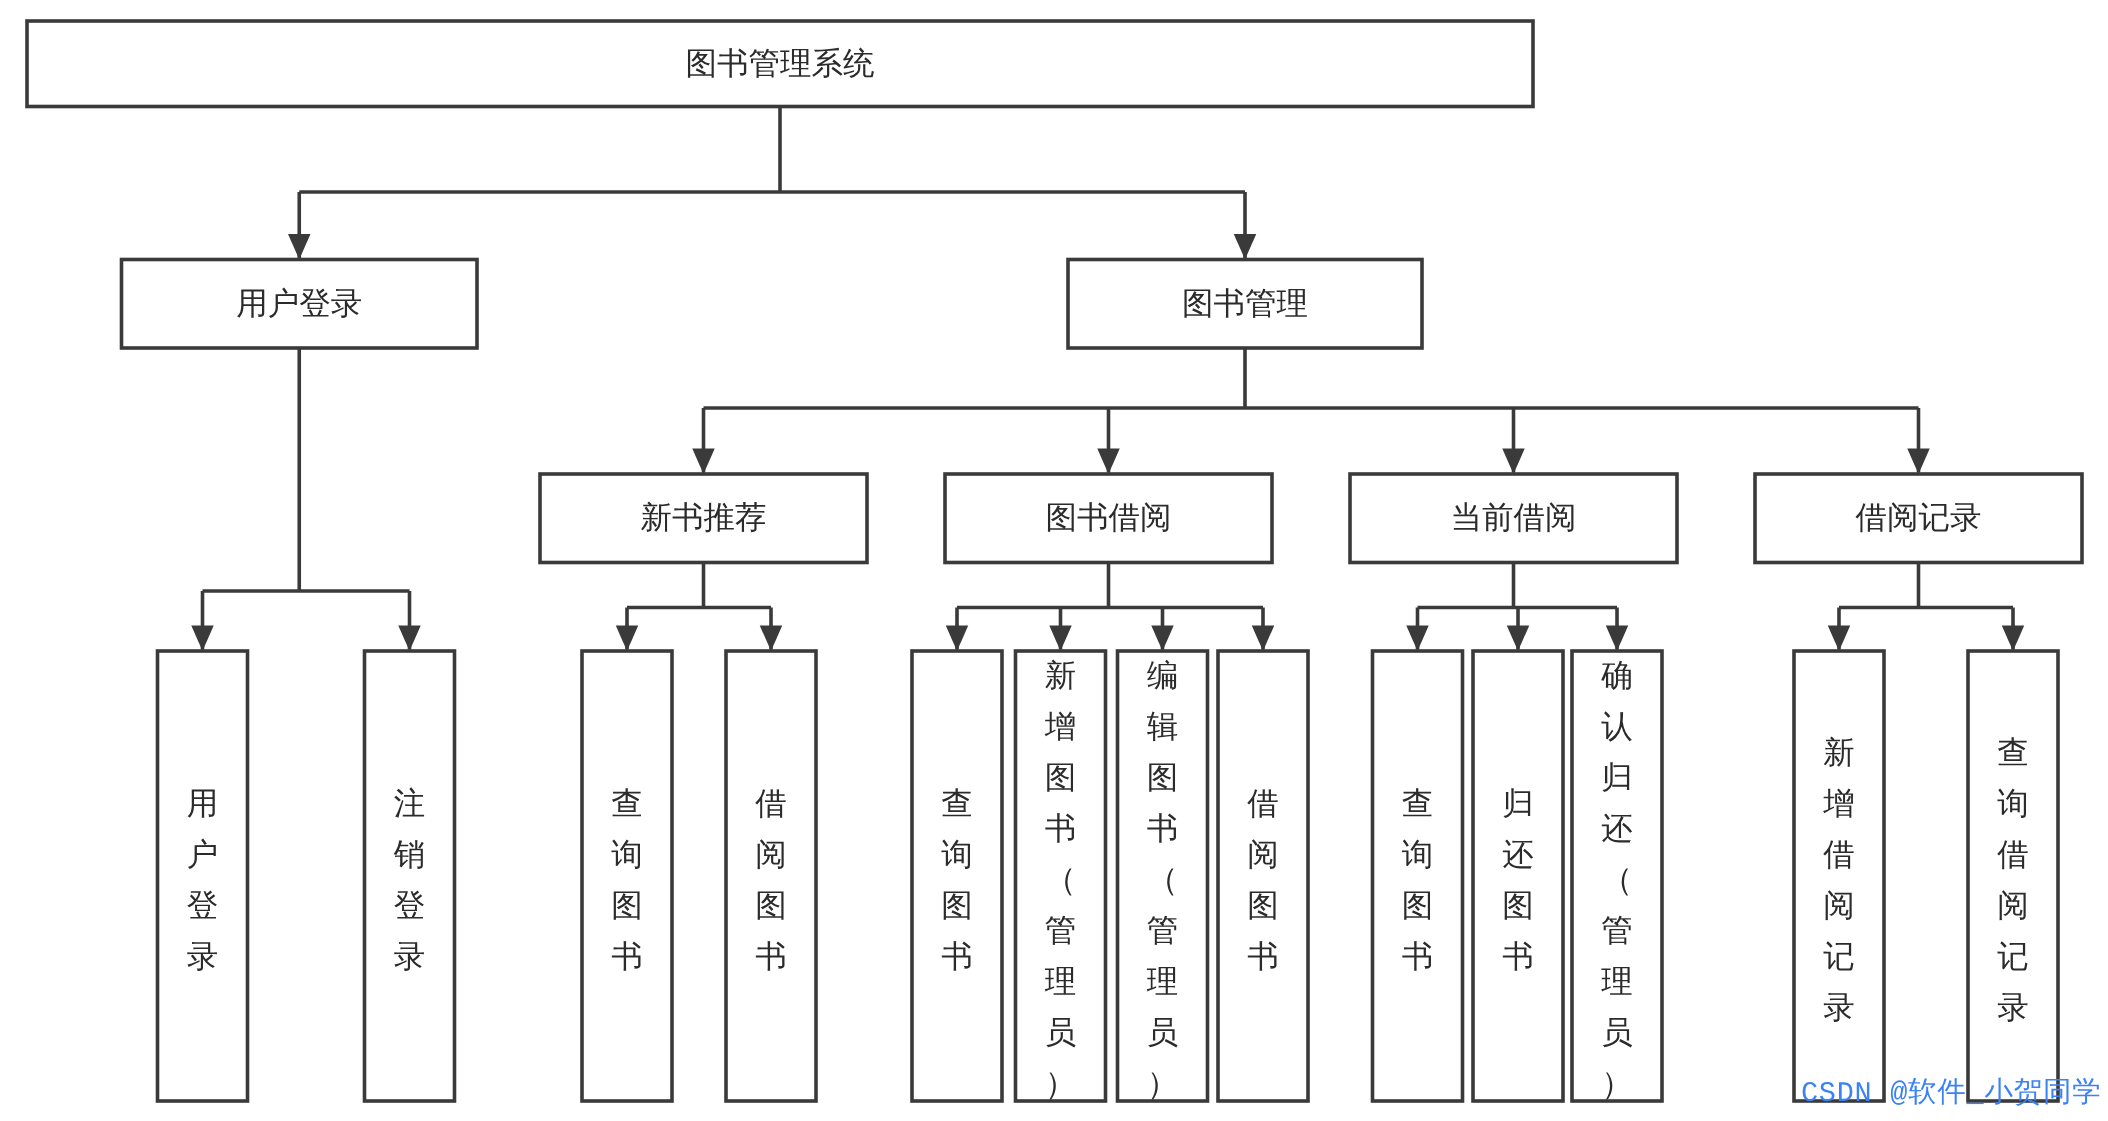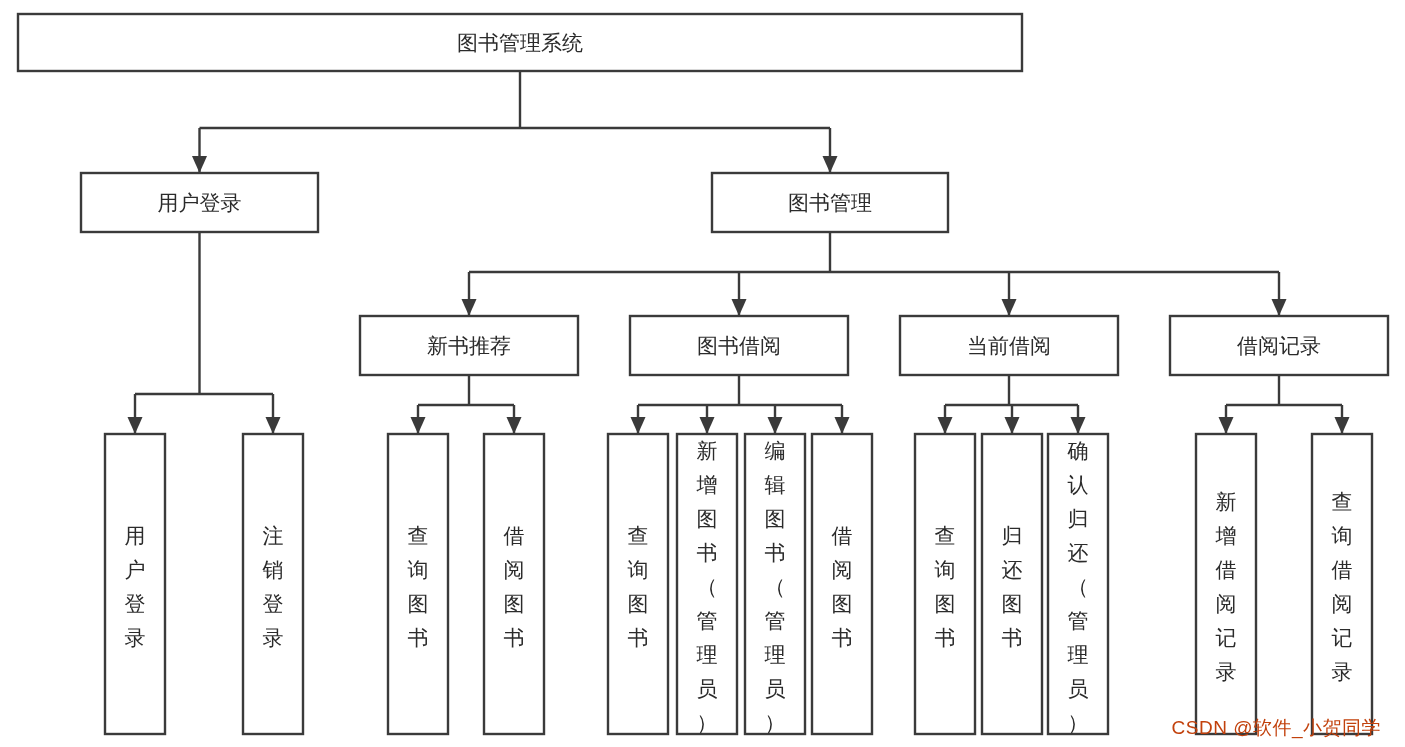--- a/index.html
+++ b/index.html
@@ -47,25 +47,25 @@
     dominant-baseline: middle;
   }
   .node-label-v {
     font-family: "DejaVu Sans", "Liberation Sans", sans-serif;
     font-size: 21px;
     fill: #2b2b2b;
     text-anchor: middle;
   }
   .watermark-text {
     position: absolute;
-    right: 24px;
+    right: 4px;
     bottom: 6px;
-    font-family: Liberation Sans, sans-serif;
+    font-family: Liberation Mono, monospace;
     font-size: 19px;
-    color: #c2410c;
+    color: #3b82f6;
     white-space: nowrap;
     letter-spacing: 0.5px;
     pointer-events: none;
   }
 </style>
 </head>
 <body>
 
 <div id="diagram-root">
   <svg class="diagram-canvas" viewBox="0 0 1405 747">

